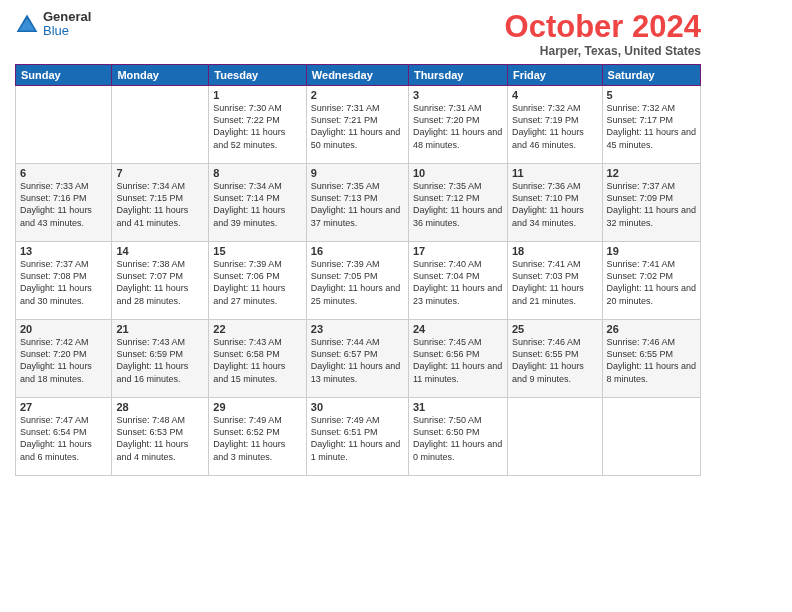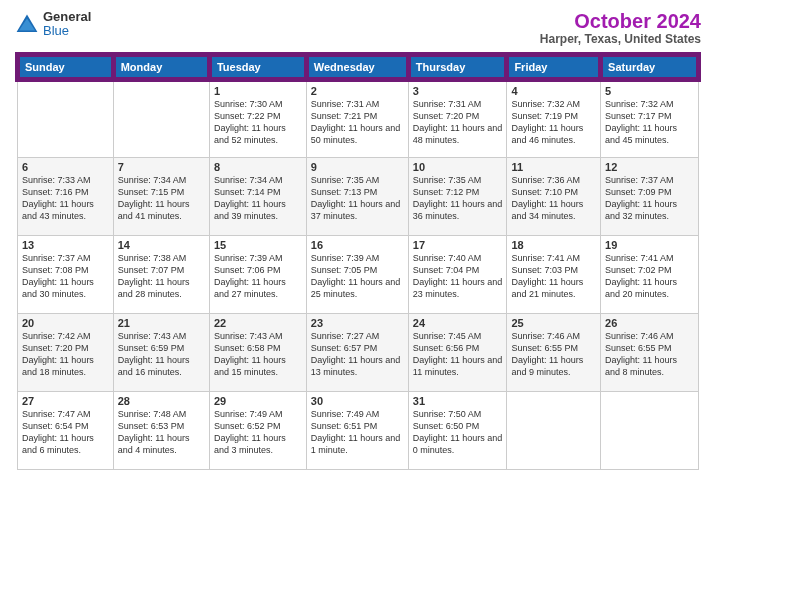--- a/index.html
+++ b/index.html
@@ -42,43 +42,43 @@
       color: #1a6bb5;
     }
     .logo-icon {
       width: 24px;
       height: 24px;
     }
     .title-area {
       text-align: right;
     }
     .month-title {
-      font-size: 20px;
-      font-weight: bold;
-      color: #a21caf;
+      font-size: 31px;
+      font-weight: bold;
+      color: #ef4444;
       line-height: 1.1;
     }
     .location {
       font-size: 12px;
       color: #555;
       font-weight: 600;
     }
     .calendar {
       width: 100%;
       border-collapse: collapse;
       font-size: 9.5px;
     }
     .calendar th {
       background-color: #1a6bb5;
       color: #fff;
       text-align: left;
       padding: 4px 5px;
       font-size: 11px;
       font-weight: bold;
-      border: 5px solid #701a75;
+      border: 1px solid #701a75;
     }
     .calendar td {
       border: 1px solid #ccc;
       vertical-align: top;
       padding: 3px 4px;
       width: 113px;
       height: 78px;
       background: #fff;
     }
     .calendar tr:nth-child(even) td {
@@ -225,21 +225,21 @@
         <span class="day-detail">Daylight: 11 hours and 18 minutes.</span></td>
           <td><span class="day-num">21</span>
         <span class="day-detail">Sunrise: 7:43 AM</span><br>
         <span class="day-detail">Sunset: 6:59 PM</span><br>
         <span class="day-detail">Daylight: 11 hours and 16 minutes.</span></td>
           <td><span class="day-num">22</span>
         <span class="day-detail">Sunrise: 7:43 AM</span><br>
         <span class="day-detail">Sunset: 6:58 PM</span><br>
         <span class="day-detail">Daylight: 11 hours and 15 minutes.</span></td>
           <td><span class="day-num">23</span>
-        <span class="day-detail">Sunrise: 7:27 AM</span><br>
+        <span class="day-detail">Sunrise: 7:44 AM</span><br>
         <span class="day-detail">Sunset: 6:57 PM</span><br>
         <span class="day-detail">Daylight: 11 hours and 13 minutes.</span></td>
           <td><span class="day-num">24</span>
         <span class="day-detail">Sunrise: 7:45 AM</span><br>
         <span class="day-detail">Sunset: 6:56 PM</span><br>
         <span class="day-detail">Daylight: 11 hours and 11 minutes.</span></td>
           <td><span class="day-num">25</span>
         <span class="day-detail">Sunrise: 7:46 AM</span><br>
         <span class="day-detail">Sunset: 6:55 PM</span><br>
         <span class="day-detail">Daylight: 11 hours and 9 minutes.</span></td>

